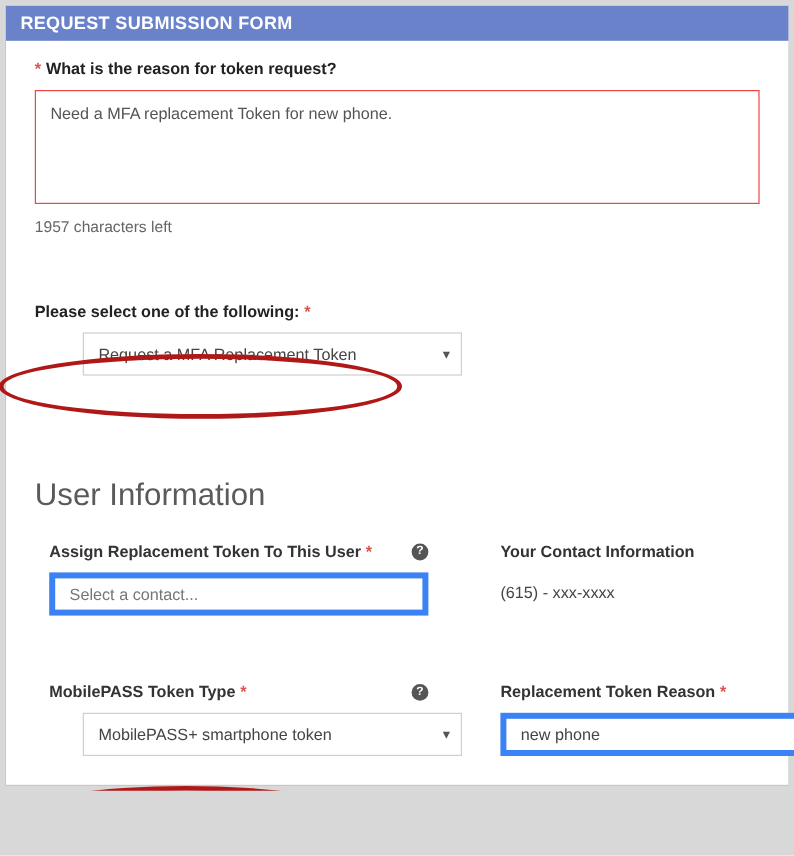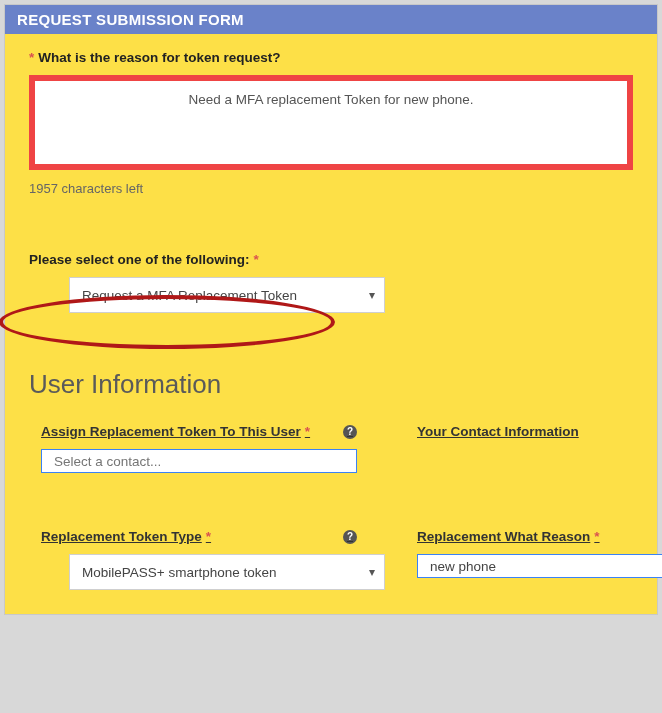--- a/index.html
+++ b/index.html
@@ -5,21 +5,21 @@
   * { box-sizing: border-box; margin: 0; padding: 0; }
   body {
     font-family: "Segoe UI", Arial, sans-serif;
     background: #d8d8d8;
     padding: 4px;
     font-size: 14px;
     color: #333;
   }
   .page {
     width: 654px;
-    background: #fde047;
+    background: #ffffff;
     border: 1px solid #c8c8c8;
     position: relative;
   }
   .header-bar {
     background: #6a82c9;
     color: #fff;
     font-weight: bold;
     font-size: 15px;
     padding: 6px 12px;
     letter-spacing: 0.3px;
@@ -30,28 +30,27 @@
     font-weight: bold;
     font-size: 13.5px;
     color: #222;
     margin-bottom: 10px;
     display: flex;
     align-items: center;
   }
   .textarea-box {
     width: 100%;
     height: 95px;
-    border: 6px solid #ef4444;
+    border: 1px solid #ef4444;
     padding: 10px 12px;
     font-size: 13.5px;
     color: #555;
     resize: none;
     font-family: inherit;
     line-height: 1.4;
-    text-align: center;
   }
   .charcount {
     font-size: 13px;
     color: #666;
     margin-top: 8px;
   }
   .gap { height: 56px; }
   .select-wrap { position: relative; display: inline-block; padding-left: 28px; }
   select.form-select {
     width: 316px;
@@ -72,33 +71,33 @@
     top: 50%;
     transform: translateY(-50%);
     color: #555;
     pointer-events: none;
     font-size: 12px;
   }
   h2.section {
     font-weight: 300;
     font-size: 26px;
     color: #5a5a5a;
-    margin: 0 0 24px 0;
+    margin: 28px 0 24px 0;
   }
   .row2 {
     display: flex;
     gap: 60px;
   }
-  .col { flex: 0 0 auto; text-decoration: underline; }
+  .col { flex: 0 0 auto; }
   .col-main { width: 316px; }
   .col-right { width: 200px; }
   input.form-input {
     width: 316px;
-    height: 24px;
-    border: 1px solid #3b82f6;
+    height: 36px;
+    border: 5px solid #3b82f6;
     padding: 0 12px;
     font-size: 13.5px;
     color: #888;
     font-family: inherit;
   }
   input.form-input.filled { color: #444; }
   .readonly-val {
     font-size: 13.5px;
     color: #444;
     padding-top: 9px;
@@ -176,42 +175,43 @@
           <span>Assign Replacement Token To This User</span>
           <span class="req" style="margin-left:4px;">*</span>
           <span class="help-icon">?</span>
         </div>
         <input class="form-input" type="text" placeholder="Select a contact..." style="">
       </div>
       <div class="col col-right">
         <div class="label-row" style="width:auto;">
           <span>Your Contact Information</span>
         </div>
+        <div class="readonly-val">(615) - xxx-xxxx</div>
       </div>
     </div>
 
     <div class="gap"></div>
 
 
     <div class="row2" style="margin-left:12px;">
       <div class="col col-main">
         <div class="label-row">
-          <span>Replacement Token Type</span>
+          <span>MobilePASS Token Type</span>
           <span class="req" style="margin-left:4px;">*</span>
           <span class="help-icon">?</span>
         </div>
         <div class="select-wrap">
           <select class="form-select">
             <option>MobilePASS+ smartphone token</option>
           </select>
         </div>
       </div>
       <div class="col col-right">
         <div class="label-row" style="width:auto;">
-          <span>Replacement What Reason</span>
+          <span>Replacement Token Reason</span>
           <span class="req" style="margin-left:4px;">*</span>
         </div>
         <input class="form-input filled" type="text" value="new phone" style="">
       </div>
     </div>
 
   </div>
 
   <div class="red-ellipse ellipse-1"></div>
   <div class="red-ellipse ellipse-2"></div>

